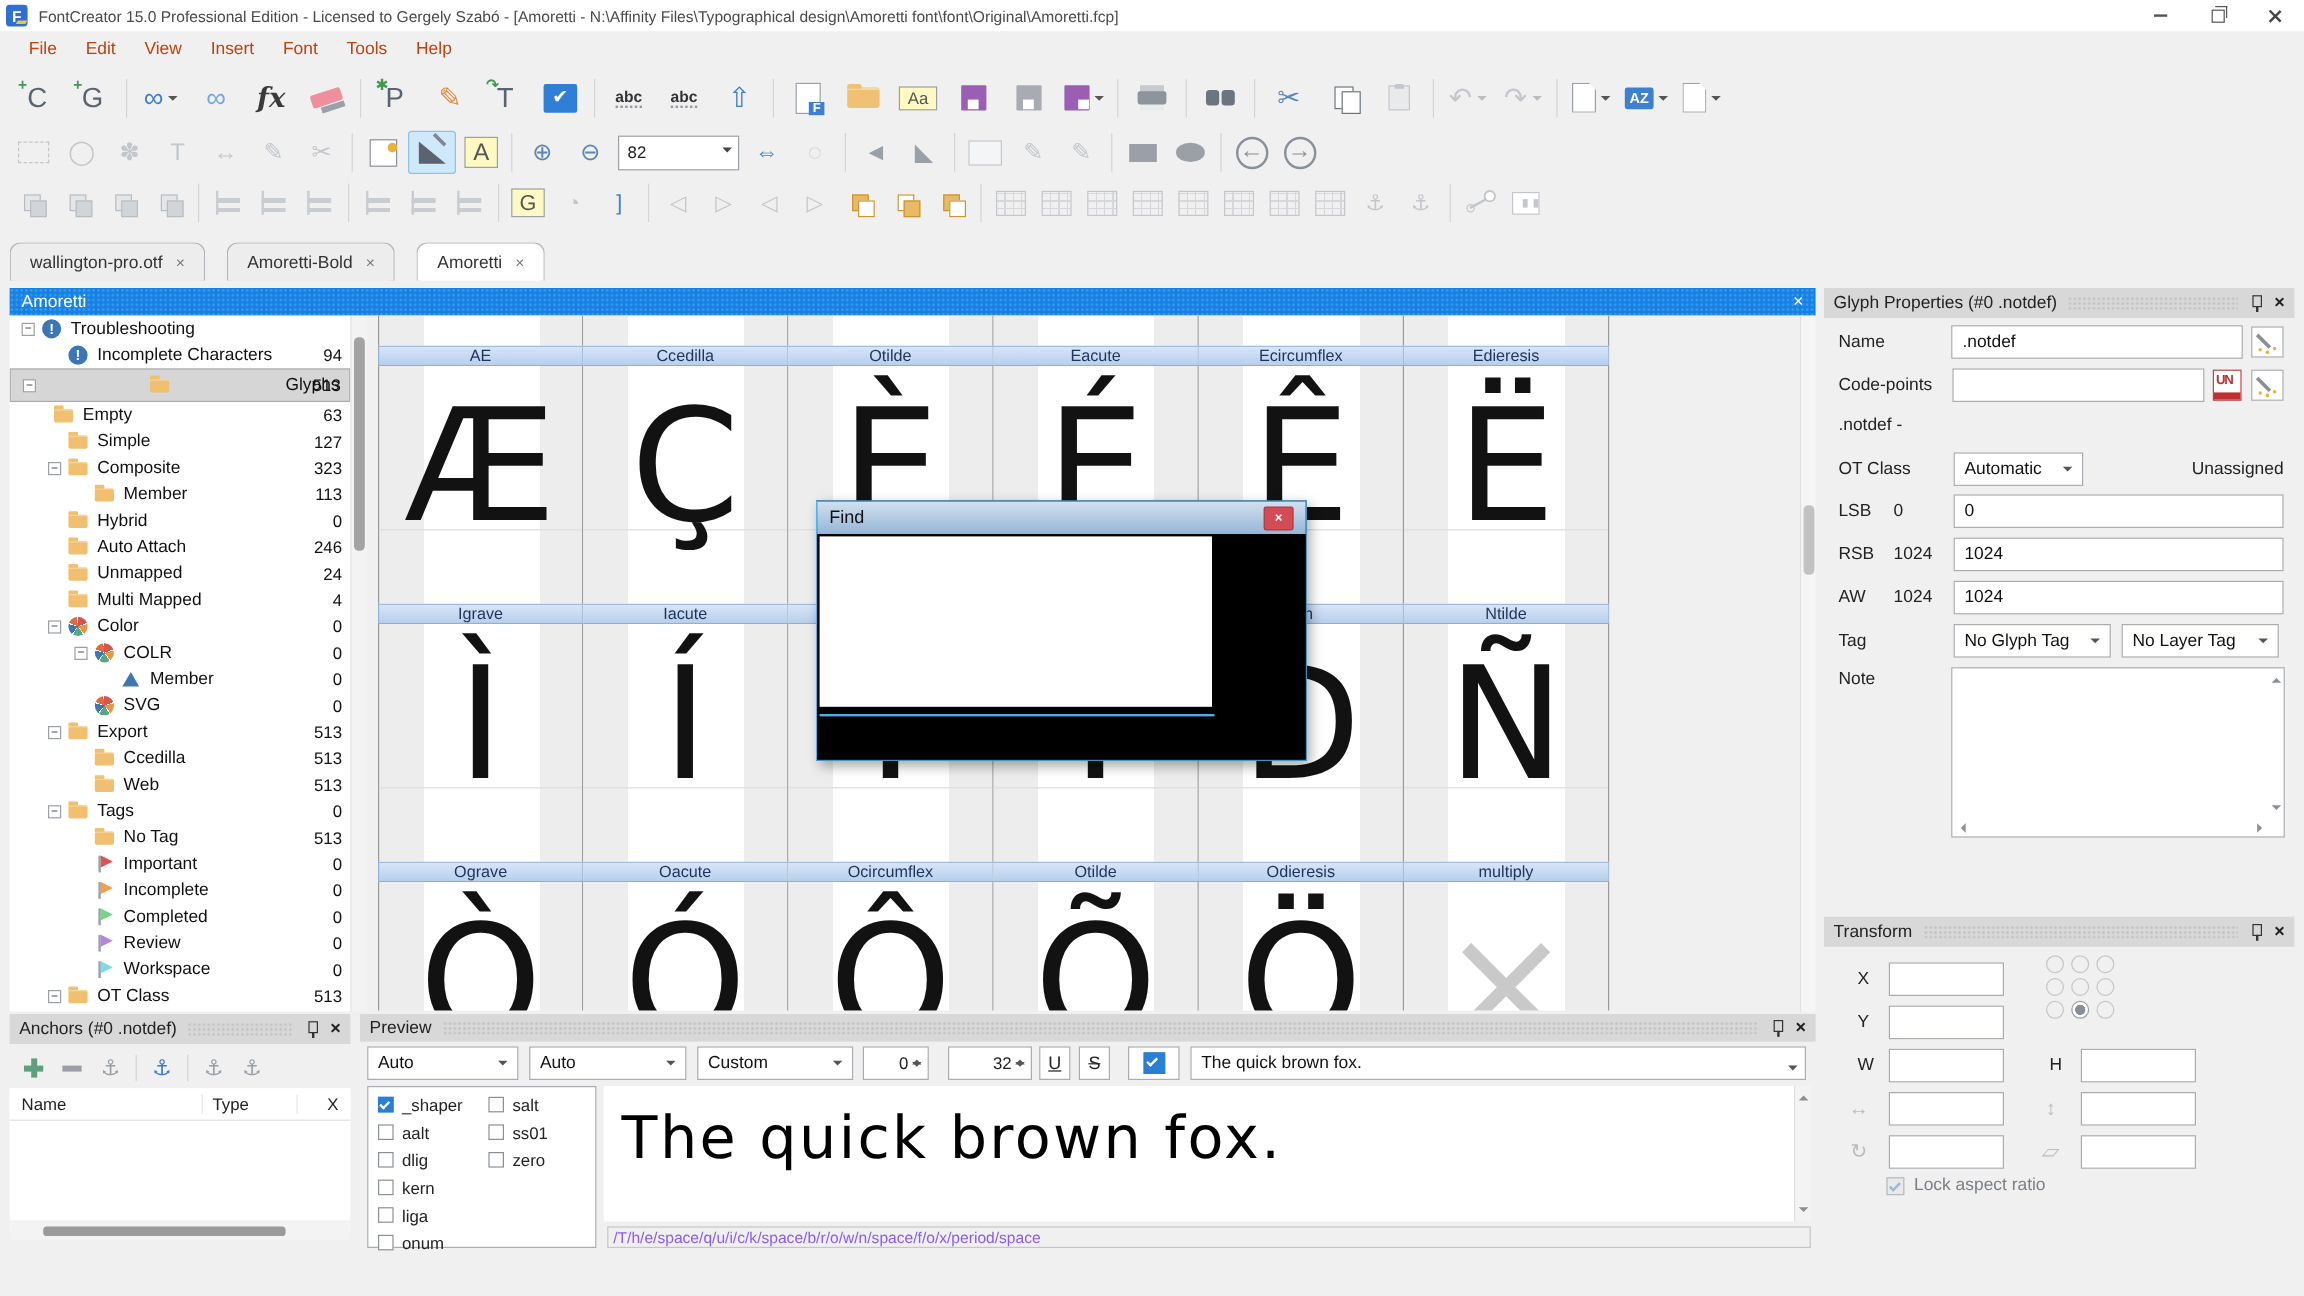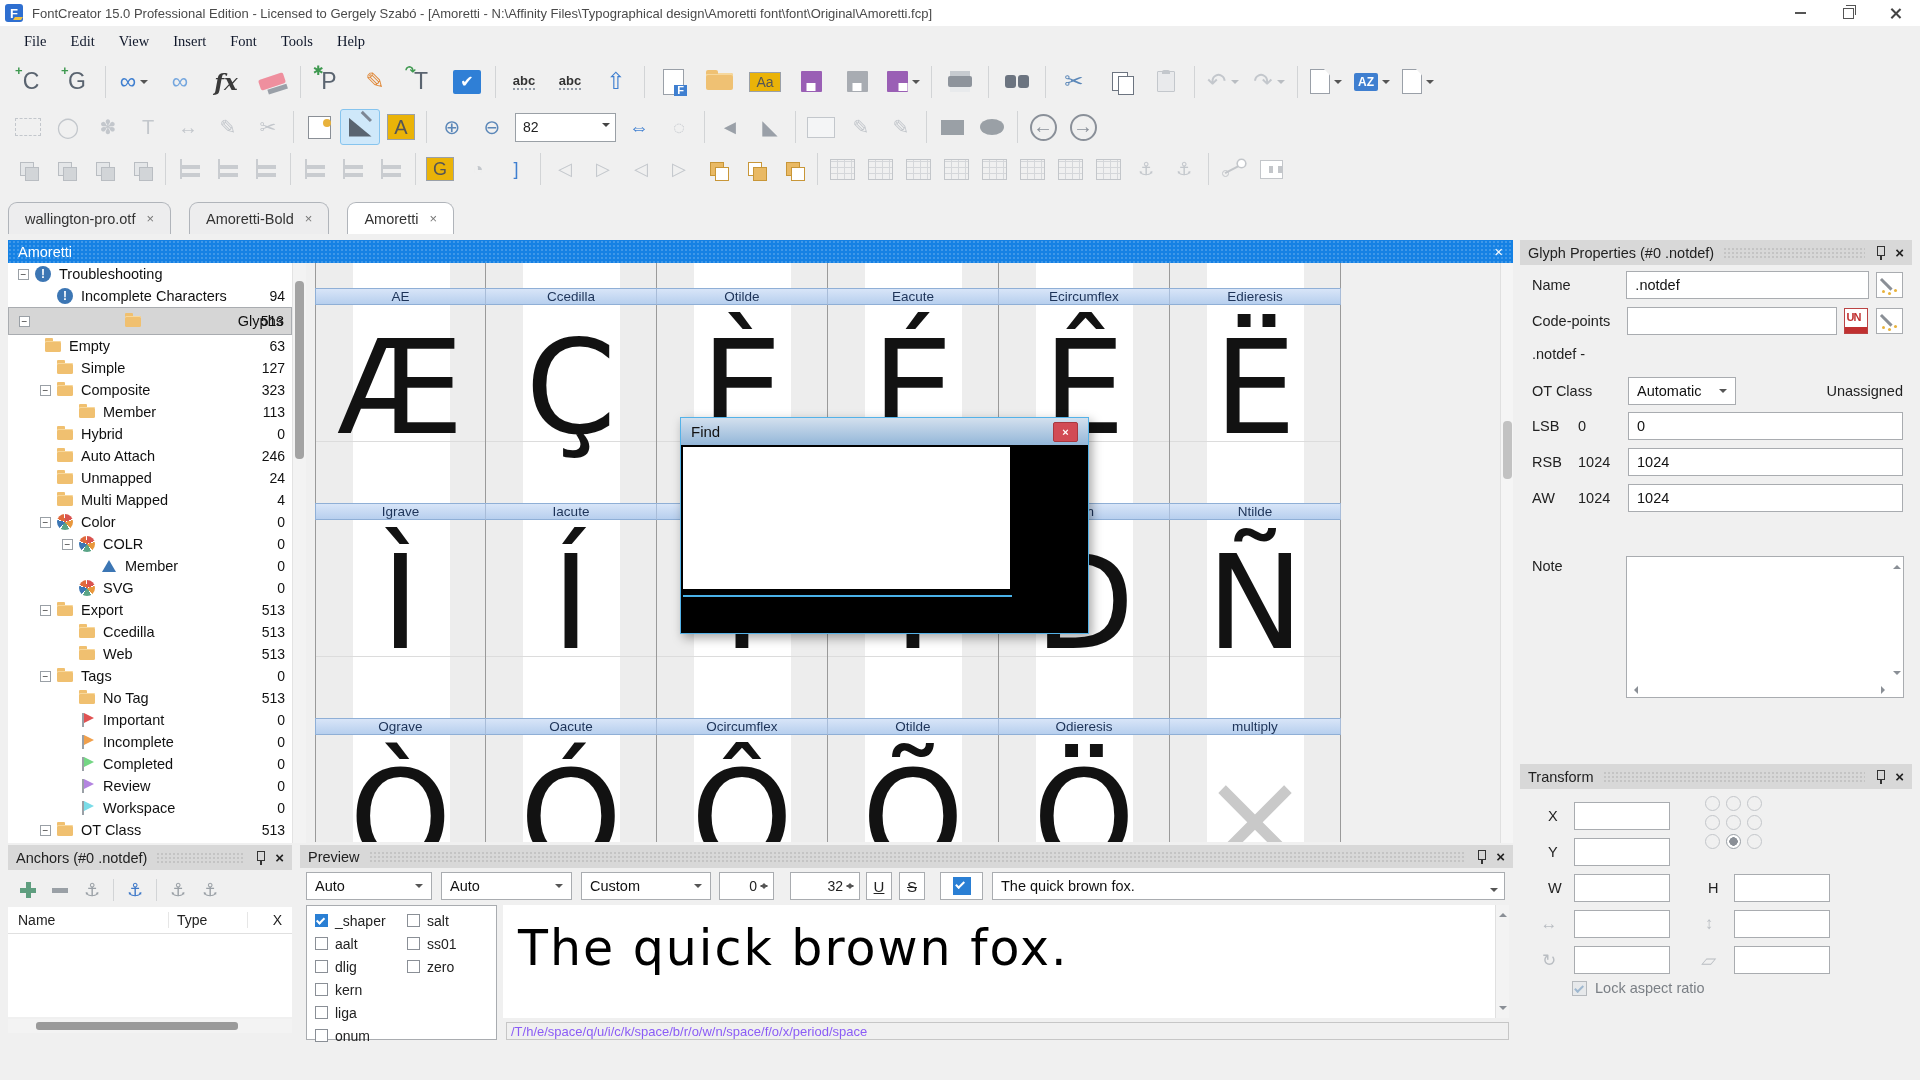--- a/index.html
+++ b/index.html
@@ -14,41 +14,41 @@
   .winbtns{margin-left:auto;display:flex;height:100%;}
   .winbtn{width:48px;display:flex;align-items:center;justify-content:center;}
   .ic-min{width:11px;height:1.6px;background:#555;}
   .ic-restore{width:9px;height:9px;border:1.2px solid #555;position:relative;background:#fff;}
   .ic-restore::before{content:"";position:absolute;left:2px;top:-4px;width:9px;height:9px;border:1.2px solid #555;border-bottom:none;border-left:none;}
   .ic-close{position:relative;width:12px;height:12px;}
   .ic-close::before,.ic-close::after{content:"";position:absolute;left:5px;top:0;width:1.6px;height:13px;background:#444;}
   .ic-close::before{transform:rotate(45deg);} .ic-close::after{transform:rotate(-45deg);}
   
   .menubar{position:absolute;top:26px;left:0;right:0;height:30px;display:flex;align-items:center;padding-left:12px;}
-  .menu-item{padding:0 12px;font-size:14.5px;color:#0f172a;font-family:Liberation Serif, serif;}
+  .menu-item{padding:0 12px;font-size:14.5px;color:#c2410c;}
   
   .tbar{position:absolute;left:0;right:0;display:flex;align-items:center;padding-left:8px;}
   #tb1{top:57px;height:49px;}
   #tb2{top:106px;height:42px;}
   #tb3{top:148px;height:42px;}
   .tsep{width:1px;height:32px;background:#d2d4d6;margin:0 5px;align-self:center;}
   .tbtn{min-width:44px;height:42px;display:inline-flex;align-items:center;justify-content:center;position:relative;border-radius:3px;margin:0 1px;}
   #tb2 .tbtn{min-width:38px;height:34px;}
   #tb3 .tbtn{min-width:36px;height:32px;}
   .tglyph{font-size:23px;color:#5a6470;line-height:1;}
   #tb2 .tglyph{font-size:20px;} #tb3 .tglyph{font-size:18px;}
   .blue .tglyph{color:#3f7fd0;} .broken .tglyph{color:#74a6de;}
   .grayed .tglyph{color:#c3c7cc;}
   .dark .tglyph{color:#9aa0a8;}
   .steel .tglyph{color:#5b87b8;}
   .orange .tglyph{color:#e08a3c;}
   .fx .tglyph{font-style:italic;font-family:"DejaVu Serif",serif;color:#3a3a3a;font-weight:bold;}
   .bluesq .tglyph{background:#2f7fd6;color:#fff;padding:4px 7px;border-radius:2px;font-size:16px;}
   .abc .tglyph{font-size:13px;font-weight:bold;color:#333;border-bottom:2px dotted #9099a5;padding-bottom:1px;}
-  .boxed .tglyph{border:1.5px solid #9aa0a8;padding:2px 6px;font-size:14px;color:#555;background:#eab308;}
+  .boxed .tglyph{border:1.5px solid #9aa0a8;padding:2px 6px;font-size:14px;color:#555;background:#fef9c3;}
   .sortaz .tglyph{background:#3f7fd0;color:#fff;font-size:12px;font-weight:bold;padding:3px 4px;border-radius:2px;}
   .badge{position:absolute;top:3px;left:6px;color:#3f9950;font-weight:bold;font-size:13px;line-height:1;}
   .drop{width:0;height:0;border:4px solid transparent;border-top-color:#555;margin-left:4px;margin-top:4px;}
   .grayed .drop{border-top-color:#b9bdc2;}
   .circled .tglyph{border:2px solid #8a9099;border-radius:50%;width:23px;height:23px;line-height:21px;font-size:15px;
     color:#8a9099;display:inline-block;text-align:center;}
   .active{background:#cfe8fa;border:1px solid #86c4ee;}
   
   .shape-eraser::before{content:"";width:26px;height:11px;background:#ef8f9e;border-radius:2px;
     transform:rotate(-18deg);box-shadow:3px 9px 0 -3px #9aa0a8;}
@@ -802,20 +802,31 @@
     <div class="prow" style="left:12px;top:208px;right:9px;">
       <span class="plabel" style="width:46px;">RSB</span>
       <span class="plabel" style="width:50px;">1024</span>
       <input class="inp" style="flex: 1 1 0%;" value="1024">
     </div>
     <div class="prow" style="left:12px;top:244px;right:9px;">
       <span class="plabel" style="width:46px;">AW</span>
       <span class="plabel" style="width:50px;">1024</span>
       <input class="inp" style="flex: 1 1 0%;" value="1024">
     </div>
+    <div class="prow" style="left:12px;top:280px;right:9px;">
+      <span class="plabel" style="width:96px;">Tag</span>
+      <span class="sel" style="width:131px;">
+        <span>No Glyph Tag</span>
+          <span class="car"></span>
+      </span>
+      <span class="sel" style="width:131px;margin-left:9px;">
+        <span>No Layer Tag</span>
+          <span class="car"></span>
+      </span>
+    </div>
     <div class="prow" style="left:12px;top:318px;">
       <span class="plabel">Note</span>
     </div>
     <div class="notearea" style="left:106px;top:316px;width:278px;height:142px;">
       <span class="sarrow up" style="right:2px;top:4px;"></span>
       <span class="sarrow dn" style="right:2px;bottom:18px;"></span>
       <span class="sarrow lt" style="left:3px;bottom:3px;"></span>
       <span class="sarrow rt" style="right:14px;bottom:3px;"></span>
     </div>
   </div>

